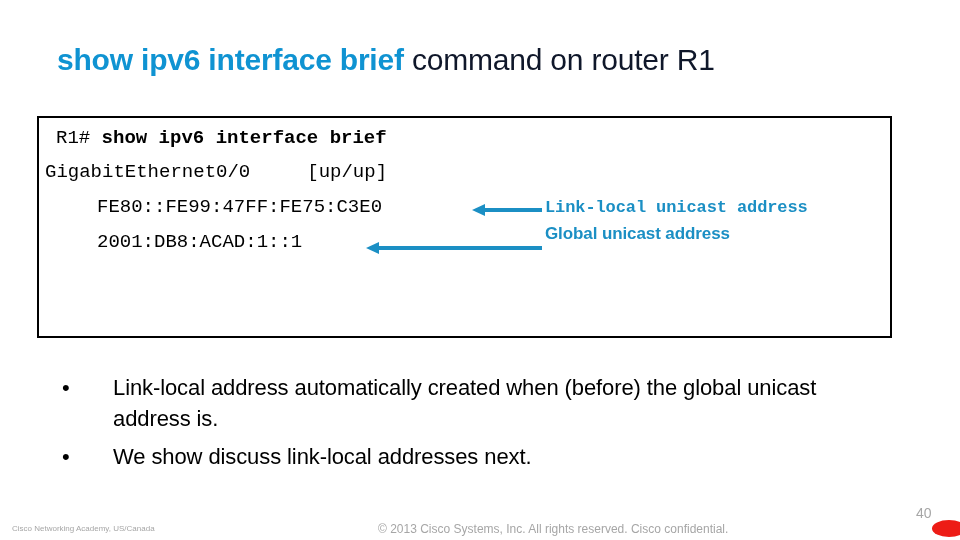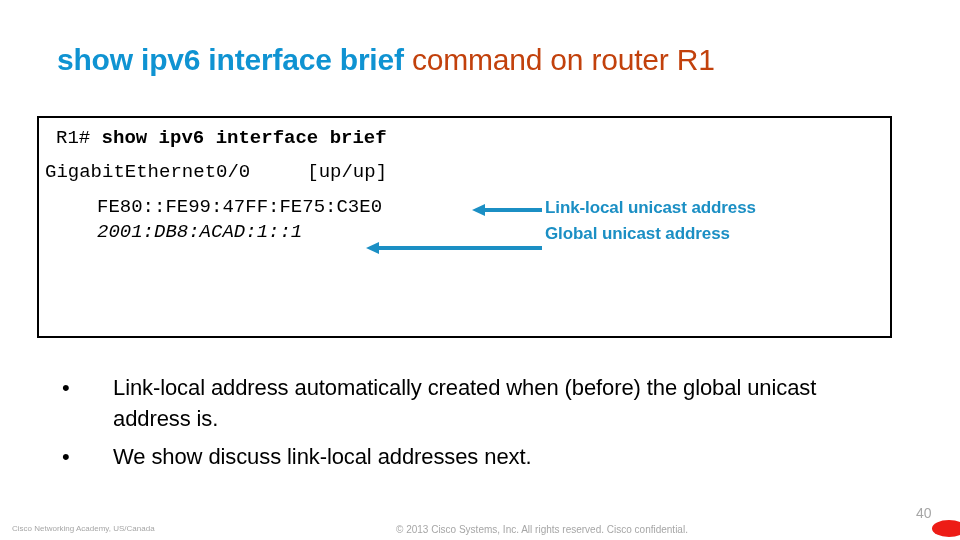--- a/index.html
+++ b/index.html
@@ -34,21 +34,21 @@
     color: #1b9dd9;
     white-space: nowrap;
     letter-spacing: -0.2px;
   }
   .slide-title .cmd {
     font-weight: bold;
     color: #0f93d2;
   }
   .slide-title .rest {
     font-weight: normal;
-    color: #c2410c;
+    color: #0f172a;
   }
 
   
   .cli-box {
     position: absolute;
     left: 37px;
     top: 116px;
     width: 855px;
     height: 222px;
     border: 2px solid #000000;
@@ -63,40 +63,40 @@
     line-height: 22px;
     color: #000000;
     white-space: pre;
   }
   .cli-prompt-line { left: 56px; top: 127px; }
   .cli-prompt-line .prompt { font-weight: normal; }
   .cli-prompt-line .bold   { font-weight: bold; }
 
   .cli-iface-line { left: 45px; top: 161px; }
   .cli-addr1-line { left: 97px; top: 196px; }
-  .cli-addr2-line { left: 97px; top: 221px; font-style: italic; }
+  .cli-addr2-line { left: 97px; top: 231px; }
 
   
   .arrow {
     position: absolute;
     height: 14px;
     overflow: visible;
   }
   .arrow svg { display: block; }
 
   .callout-label {
     position: absolute;
     font-family: "Liberation Sans", sans-serif;
     font-size: 17px;
     font-weight: bold;
     color: #1b8fc4;
     white-space: nowrap;
     letter-spacing: -0.1px;
   }
-  .callout-1 { left: 545px; top: 198px; }
+  .callout-1 { left: 545px; top: 198px; font-family: Liberation Mono, monospace; }
   .callout-2 { left: 545px; top: 224px; }
 
   .arrow-1 { left: 472px; top: 203px; width: 70px; }
   .arrow-2 { left: 366px; top: 241px; width: 176px; }
 
   
   .bullets {
     position: absolute;
     left: 56px;
     top: 372px;
@@ -132,23 +132,23 @@
     position: absolute;
     left: 12px;
     top: 523px;
     font-size: 8px;
     line-height: 11px;
     color: #a6a6a6;
     white-space: nowrap;
   }
   .footer-center {
     position: absolute;
-    left: 396px;
+    left: 378px;
     top: 524px;
-    font-size: 10px;
+    font-size: 12px;
     line-height: 11px;
     color: #a6a6a6;
     white-space: nowrap;
   }
   .footer-page {
     position: absolute;
     left: 916px;
     top: 508px;
     font-size: 14px;
     line-height: 11px;

